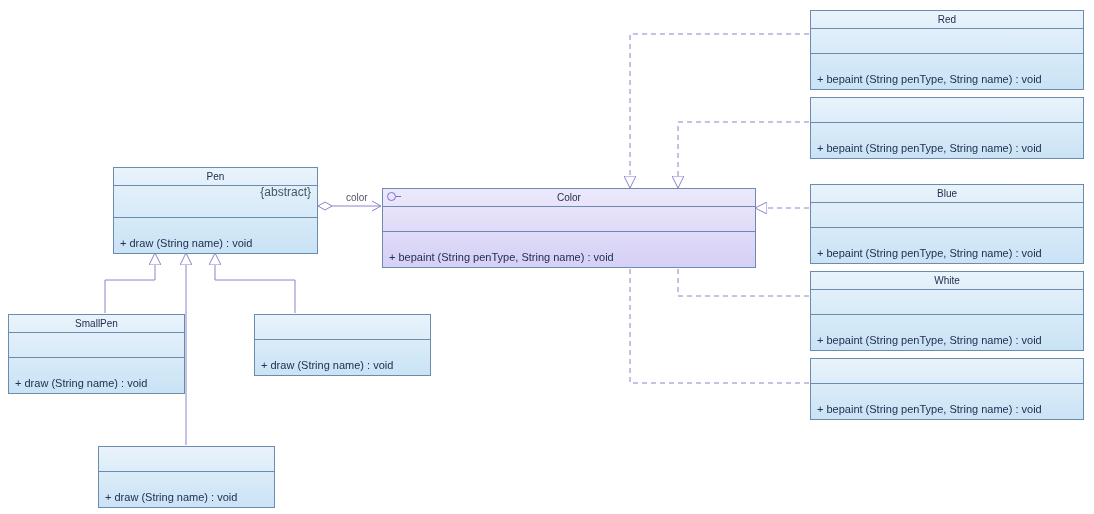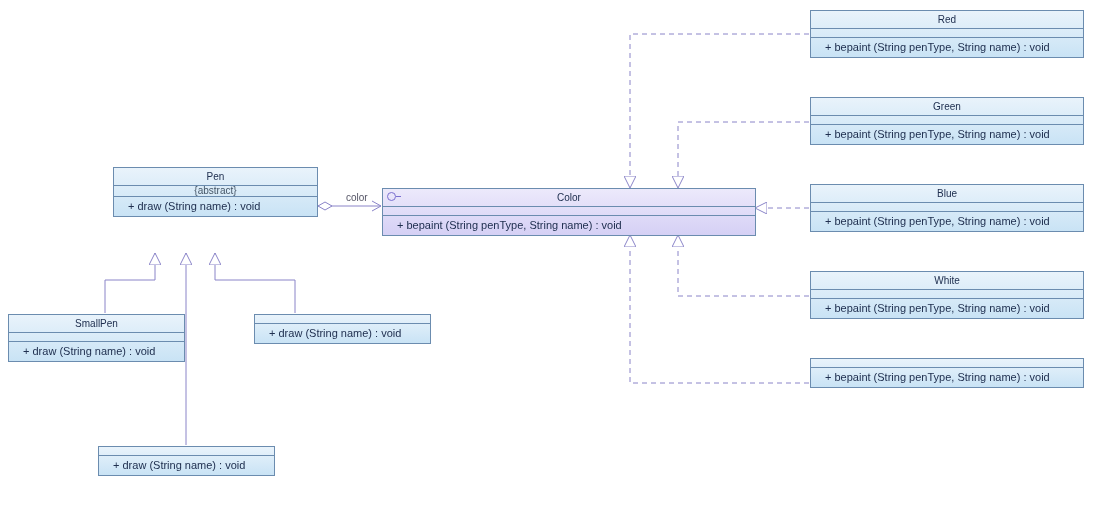--- a/index.html
+++ b/index.html
@@ -1,21 +1,21 @@
 <!DOCTYPE html>
 <html><head>
 <meta charset="utf-8">
 <style>
 html,body{margin:0;padding:0;width:1094px;height:514px;font-family:Arial,sans-serif;font-size:11px;color:#203050;background:#fff;}
 .canvas{position:relative;width:1094px;height:514px;}
 .uml{position:absolute;border:1px solid #6b8caf;background:linear-gradient(#e9f3fb,#c9e3f5);box-shadow:0 0 0 rgba(0,0,0,0);}
 .uml.interface{background:linear-gradient(#ece9fb,#d5d0f5);}
 .uml .title{text-align:center;padding:3px 4px;border-bottom:1px solid #6b8caf;position:relative;font-size:10px;}
-.uml .stereotype-row{text-align:center;font-size:10px;color:#456;padding:0 6px 0 6px;border-bottom:1px solid #6b8caf;margin-top:-1px}
-.uml .section{border-bottom:1px solid #6b8caf;padding:2px 14px;min-height:6px;}
+.uml .stereotype-row{text-align:right;font-size:12px;color:#456;padding:0 6px 18px 6px;border-bottom:1px solid #6b8caf;margin-top:-1px}
+.uml .section{border-bottom:1px solid #6b8caf;padding:2px 6px;min-height:6px;margin-top:16px;}
 .uml .section:last-child{border-bottom:none;}
 .uml .row{white-space:nowrap;line-height:15px;}
 .iface-icon{position:absolute;left:4px;top:4px;width:10px;height:6px;}
 .iface-icon::before{content:"";position:absolute;width:7px;height:7px;border:1px solid #7a6fd0;border-radius:50%;left:0;top:-1px;}
 .iface-icon::after{content:"";position:absolute;width:5px;height:0;border-top:1px solid #7a6fd0;left:9px;top:3px;}
 svg.wires{position:absolute;left:0;top:0;width:1094px;height:514px;pointer-events:none;}
 .lbl{position:absolute;font-size:10px;color:#556;}
 </style>
 </head>
 <body>
@@ -97,21 +97,20 @@
 </div>
 
 <div class="uml" style="left:810px;top:10px;width:272px">
   <div class="title">Red</div>
   <div class="section" style="min-height:4px"></div>
   <div class="section">
         <div class="row">+  bepaint (String penType, String name)   : void</div>
       </div>
 </div>
 <div class="uml" style="left:810px;top:97px;width:272px">
-  <div class="title">Green</div>
   <div class="section" style="min-height:4px"></div>
   <div class="section">
         <div class="row">+  bepaint (String penType, String name)   : void</div>
       </div>
 </div>
 <div class="uml" style="left:810px;top:184px;width:272px">
   <div class="title">Blue</div>
   <div class="section" style="min-height:4px"></div>
   <div class="section">
         <div class="row">+  bepaint (String penType, String name)   : void</div>

